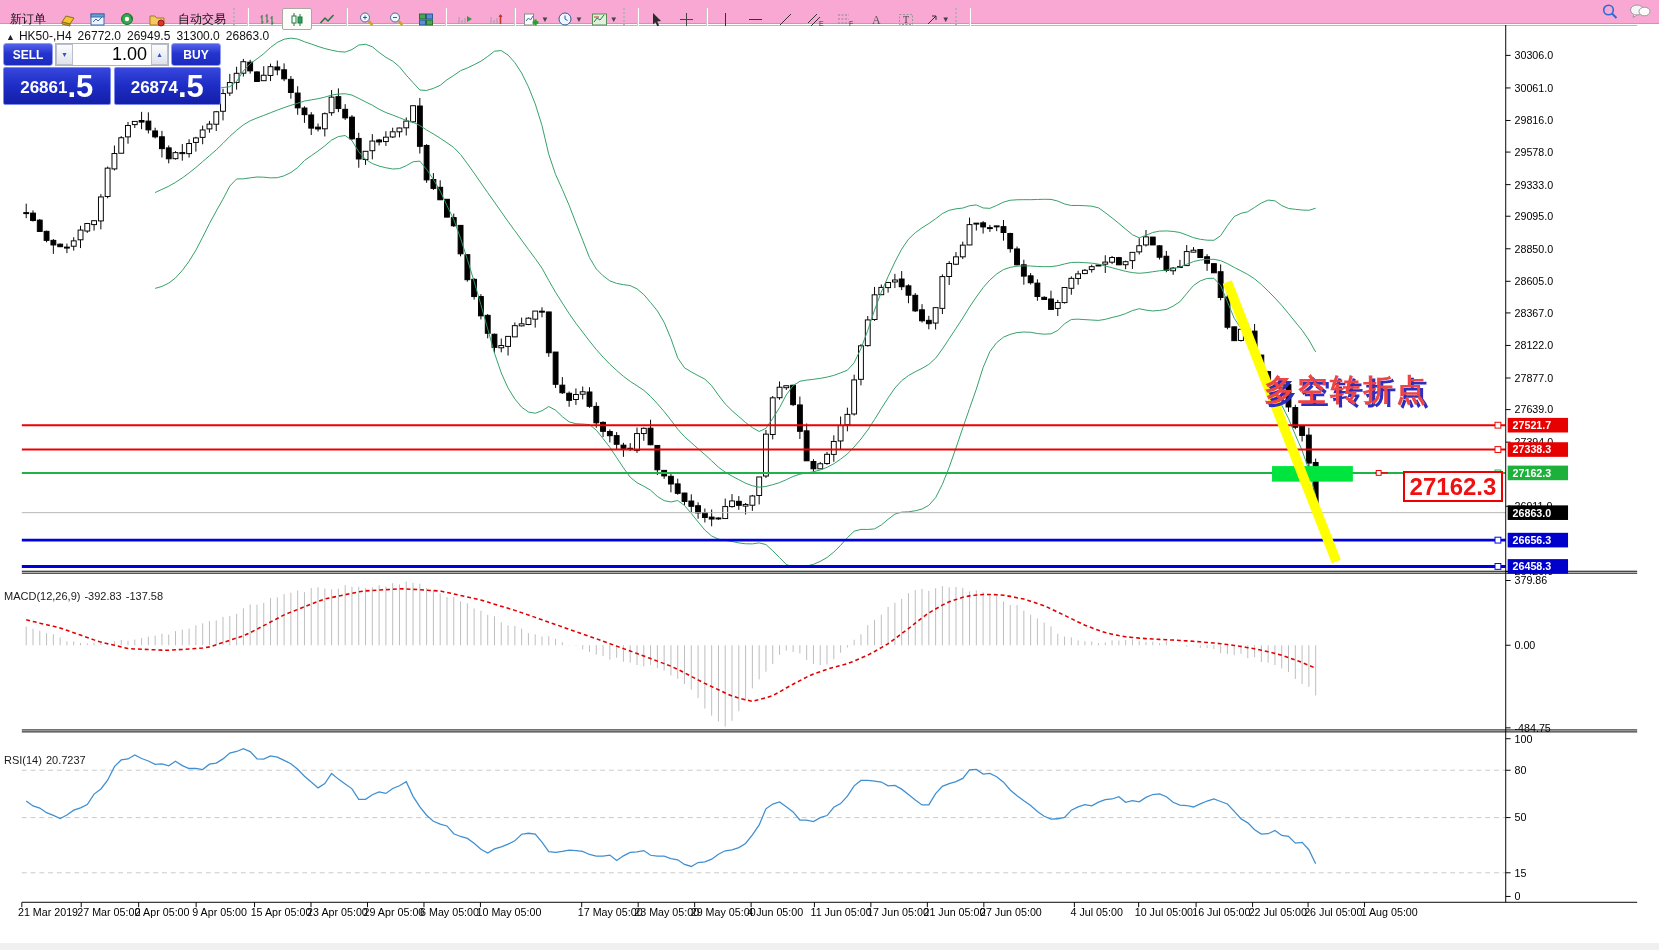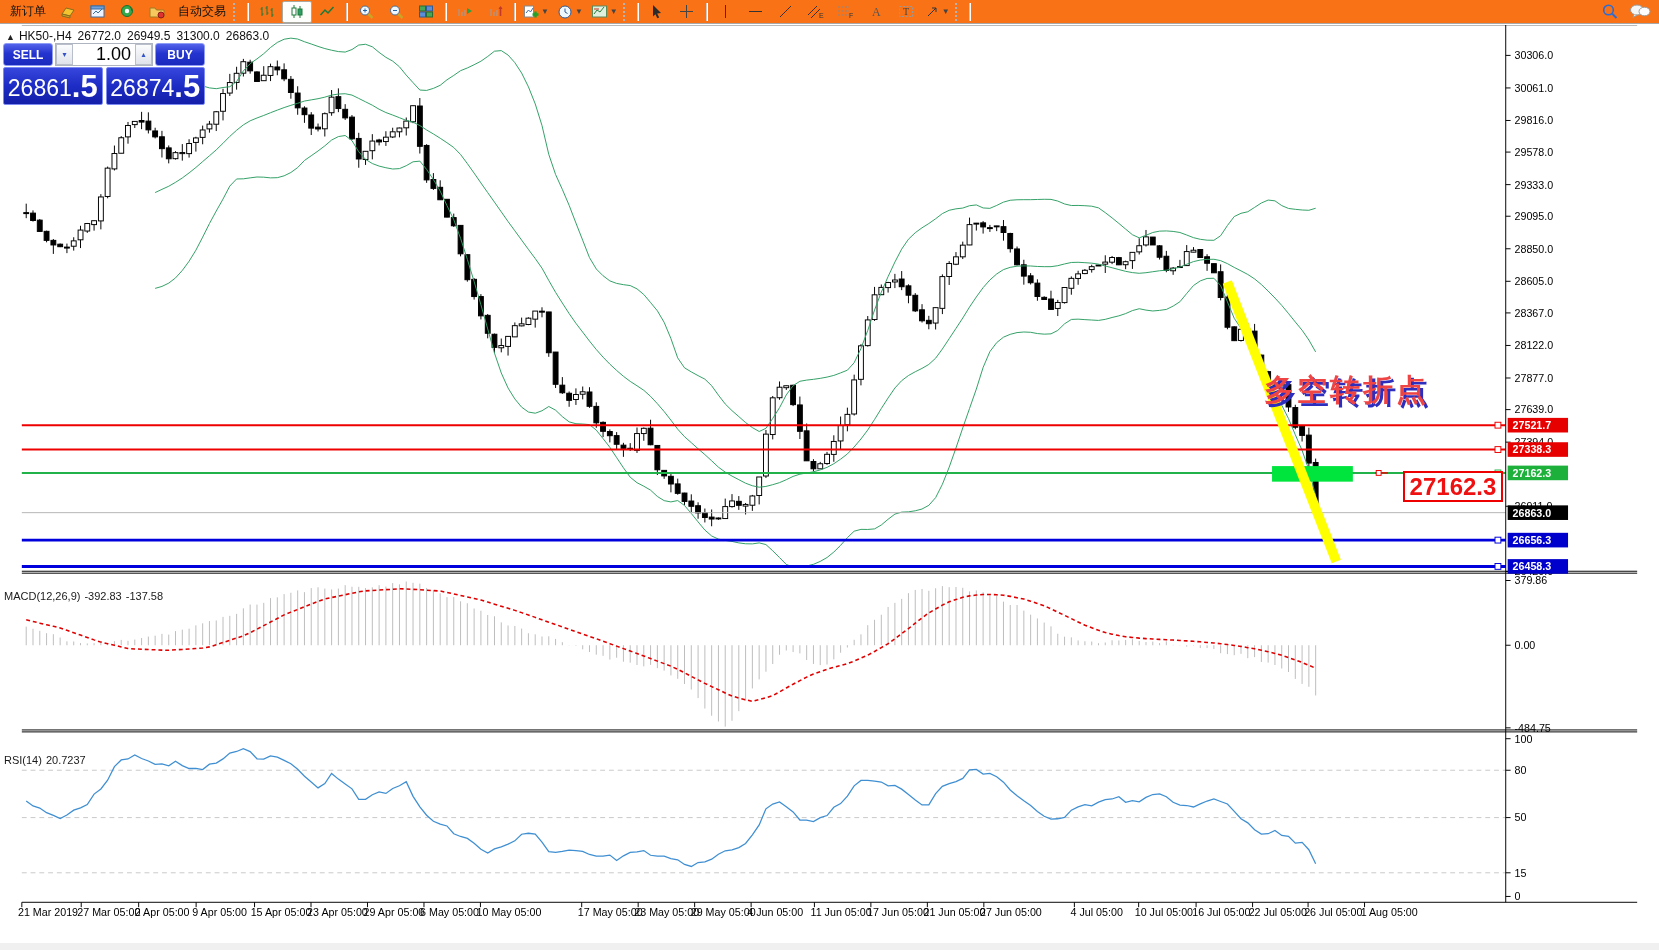--- a/index.html
+++ b/index.html
@@ -1,55 +1,55 @@
 <!DOCTYPE html>
 <html><head>
 <meta charset="utf-8">
 <style>
   html,body{margin:0;padding:0;background:#fff;width:1659px;height:950px;overflow:hidden;
     font-family:"Liberation Sans","DejaVu Sans",sans-serif;}
   #app{position:relative;width:1659px;height:950px;background:#fff;}
 
   
-  #toolbar{position:absolute;left:0;top:0;width:1659px;height:24px;background:#f97316;
-    border-bottom:1px solid #a8a8a8;display:flex;align-items:center;padding:8px 4px;box-sizing:border-box;z-index:40;}
+  #toolbar{position:absolute;left:0;top:0;width:1659px;height:24px;background:#f9a8d4;
+    border-bottom:1px solid #a8a8a8;display:flex;padding:8px 4px;box-sizing:border-box;z-index:40;}
   .tbtn{display:flex;align-items:center;justify-content:center;height:20px;min-width:22px;
     border:1px solid transparent;border-radius:2px;font-size:12px;color:#222;padding:0 3px;cursor:default;}
   .tbtn.text{font-size:12px;color:#111;padding:0 5px;}
   .tbtn.active{background:#fdfdfb;border:1px solid #a9a9a0;}
   .tf{font-size:11px;font-weight:bold;color:#3a3a3a;min-width:26px;}
   .sep{width:1px;height:18px;background:#c9c9c9;box-shadow:1px 0 0 #ffffff;margin:0 4px;}
   .grip{width:5px;height:18px;border-left:2px dotted #b3b3b3;margin:0 3px 0 1px;}
   .caret{font-size:8px;color:#444;margin-left:2px;}
   .tb-right{margin-left:auto;display:flex;align-items:center;}
   .tbtn svg{display:block;}
 
   
   #symbol-line{position:absolute;left:6px;top:29px;font-size:12px;color:#101010;z-index:30;
     letter-spacing:0;white-space:nowrap;}
   #symbol-line .tri{font-size:9px;margin-right:4px;color:#222;}
   #symbol-line span{margin-right:6px;}
 
   
-  #trade-panel{position:absolute;left:3px;top:43px;width:202px;height:63px;z-index:30;}
+  #trade-panel{position:absolute;left:3px;top:43px;width:218px;height:63px;z-index:30;}
   #tp-top{display:flex;height:23px;}
   .tp-btn{width:50px;height:23px;border:1px solid #8e9cf6;border-radius:3px;color:#fff;
     font-size:12px;font-weight:bold;display:flex;align-items:center;justify-content:center;
     background:linear-gradient(#5463ea 0%,#2434cf 45%,#1b2abd 100%);box-sizing:border-box;}
   #tp-vol{flex:1;display:flex;height:23px;margin:0 2px;border:1px solid #aeb4c0;background:#f4f4f6;box-sizing:border-box;}
   .spin{width:17px;display:flex;align-items:center;justify-content:center;font-size:8px;color:#3353c8;
     background:linear-gradient(#fcfcfd,#dfe3ea);border:1px solid #b9bfca;box-sizing:border-box;}
   #vol-input{flex:1;border:none;outline:none;text-align:right;font-size:18px;padding:0 4px;
     font-family:"Liberation Sans",sans-serif;color:#000;background:#fff;min-width:10px;width:50px;}
   #tp-prices{display:flex;margin-top:1px;height:38px;}
   .tp-price{flex:1;color:#fff;display:flex;align-items:flex-end;justify-content:center;
     background:linear-gradient(#3747dd 0%,#1d2cc4 50%,#141fa8 100%);border:1px solid #7c8af2;
     border-radius:2px;box-sizing:border-box;padding-bottom:1px;}
   .tp-price + .tp-price{margin-left:3px;}
-  .pr-main{font-size:23px;font-weight:normal;line-height:30px;}
+  .pr-main{font-size:17px;font-weight:bold;line-height:30px;}
   .pr-big{font-size:31px;font-weight:bold;line-height:33px;}
 
   
   .ind-label{position:absolute;left:4px;font-size:11px;color:#1a1a1a;z-index:20;white-space:nowrap;}
   .ind-label span{margin-right:4px;}
 
   
   #turning-point{position:absolute;left:1264px;top:370px;z-index:25;font-size:30px;font-weight:bold;
     color:#ef4444;text-shadow:3px 3px 0 #2d2dbe;letter-spacing:3px;white-space:nowrap;}
   #price-callout{position:absolute;left:1403px;top:471px;width:100px;height:31px;z-index:25;

